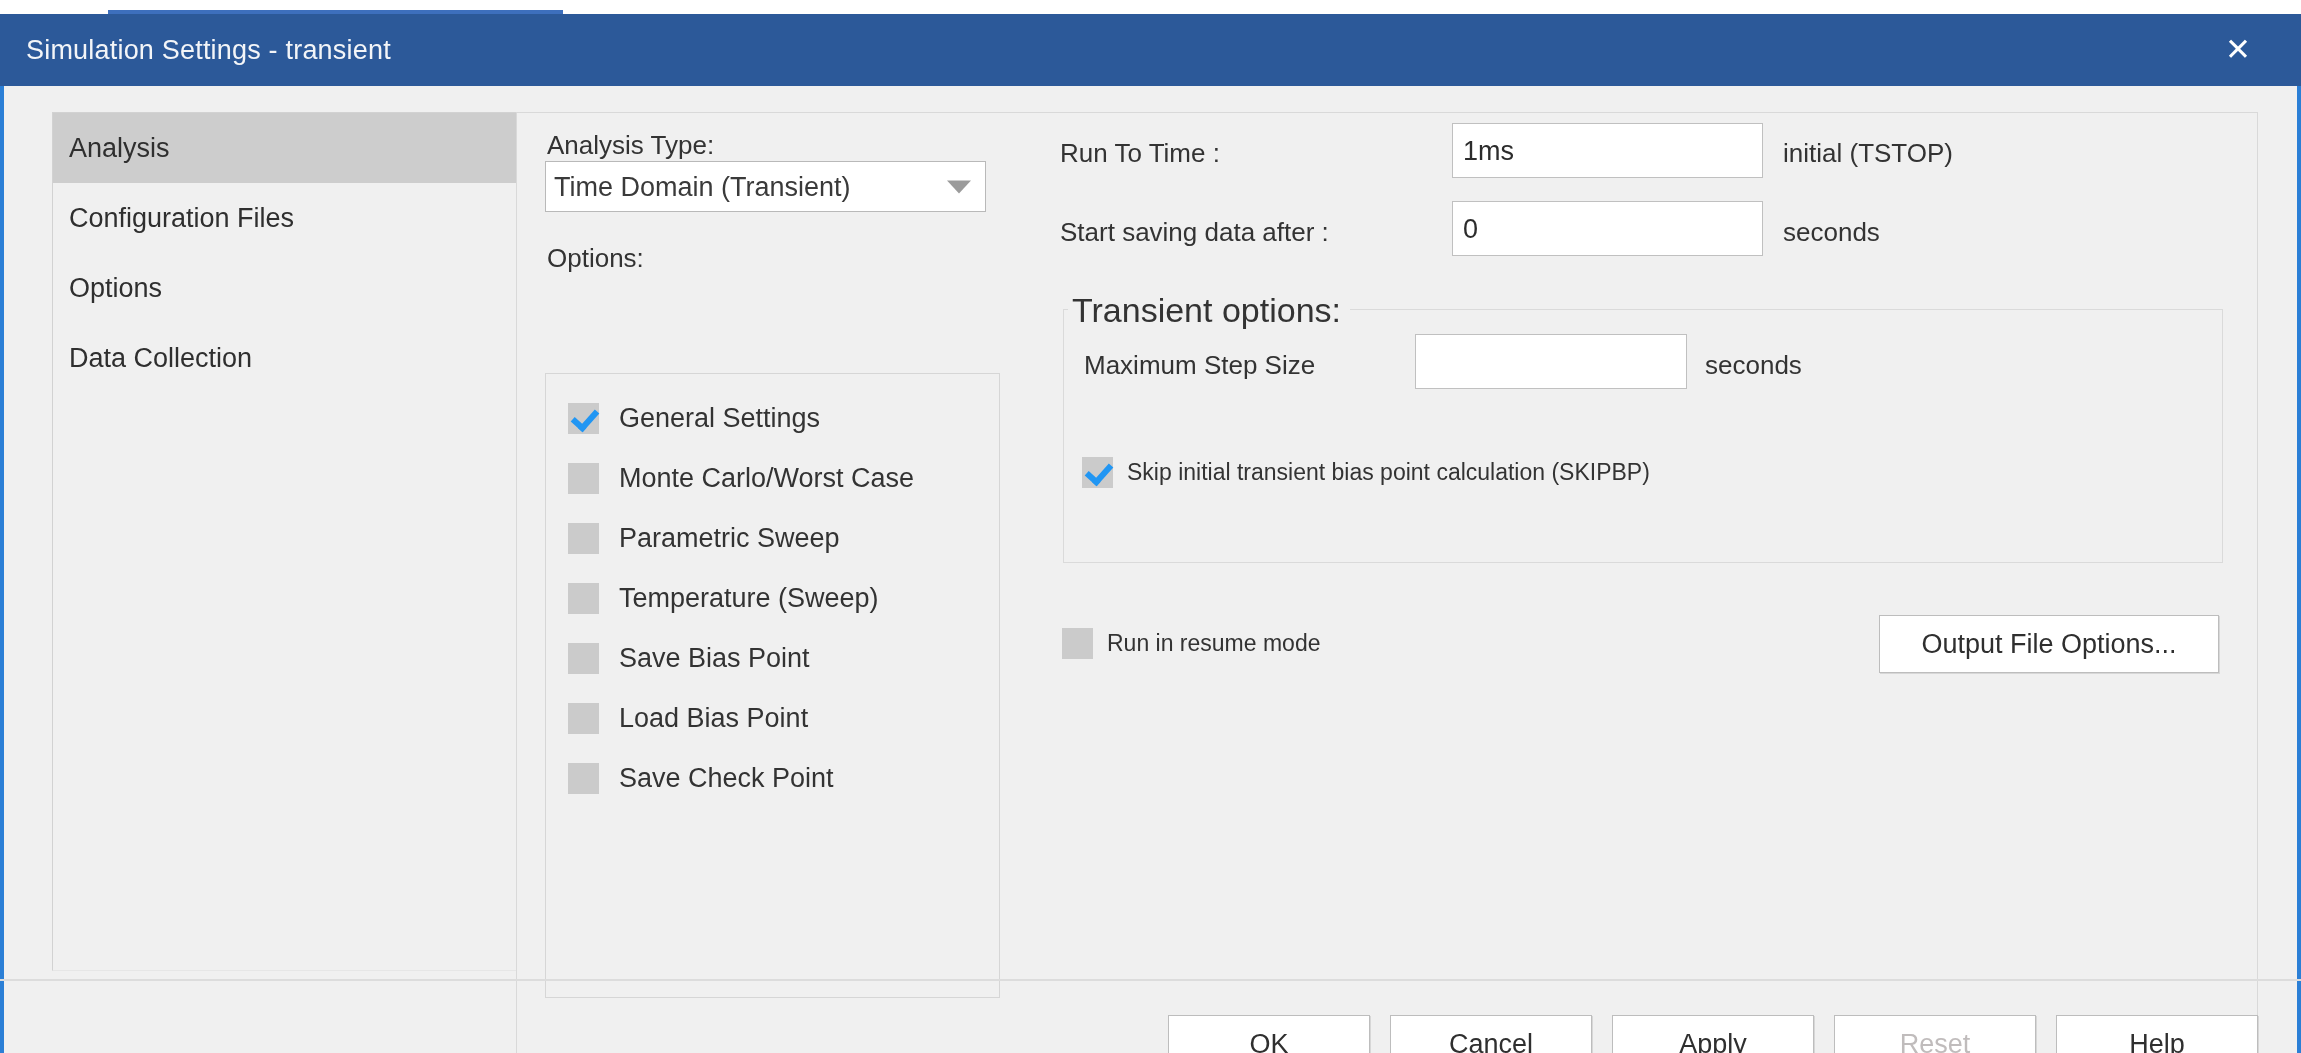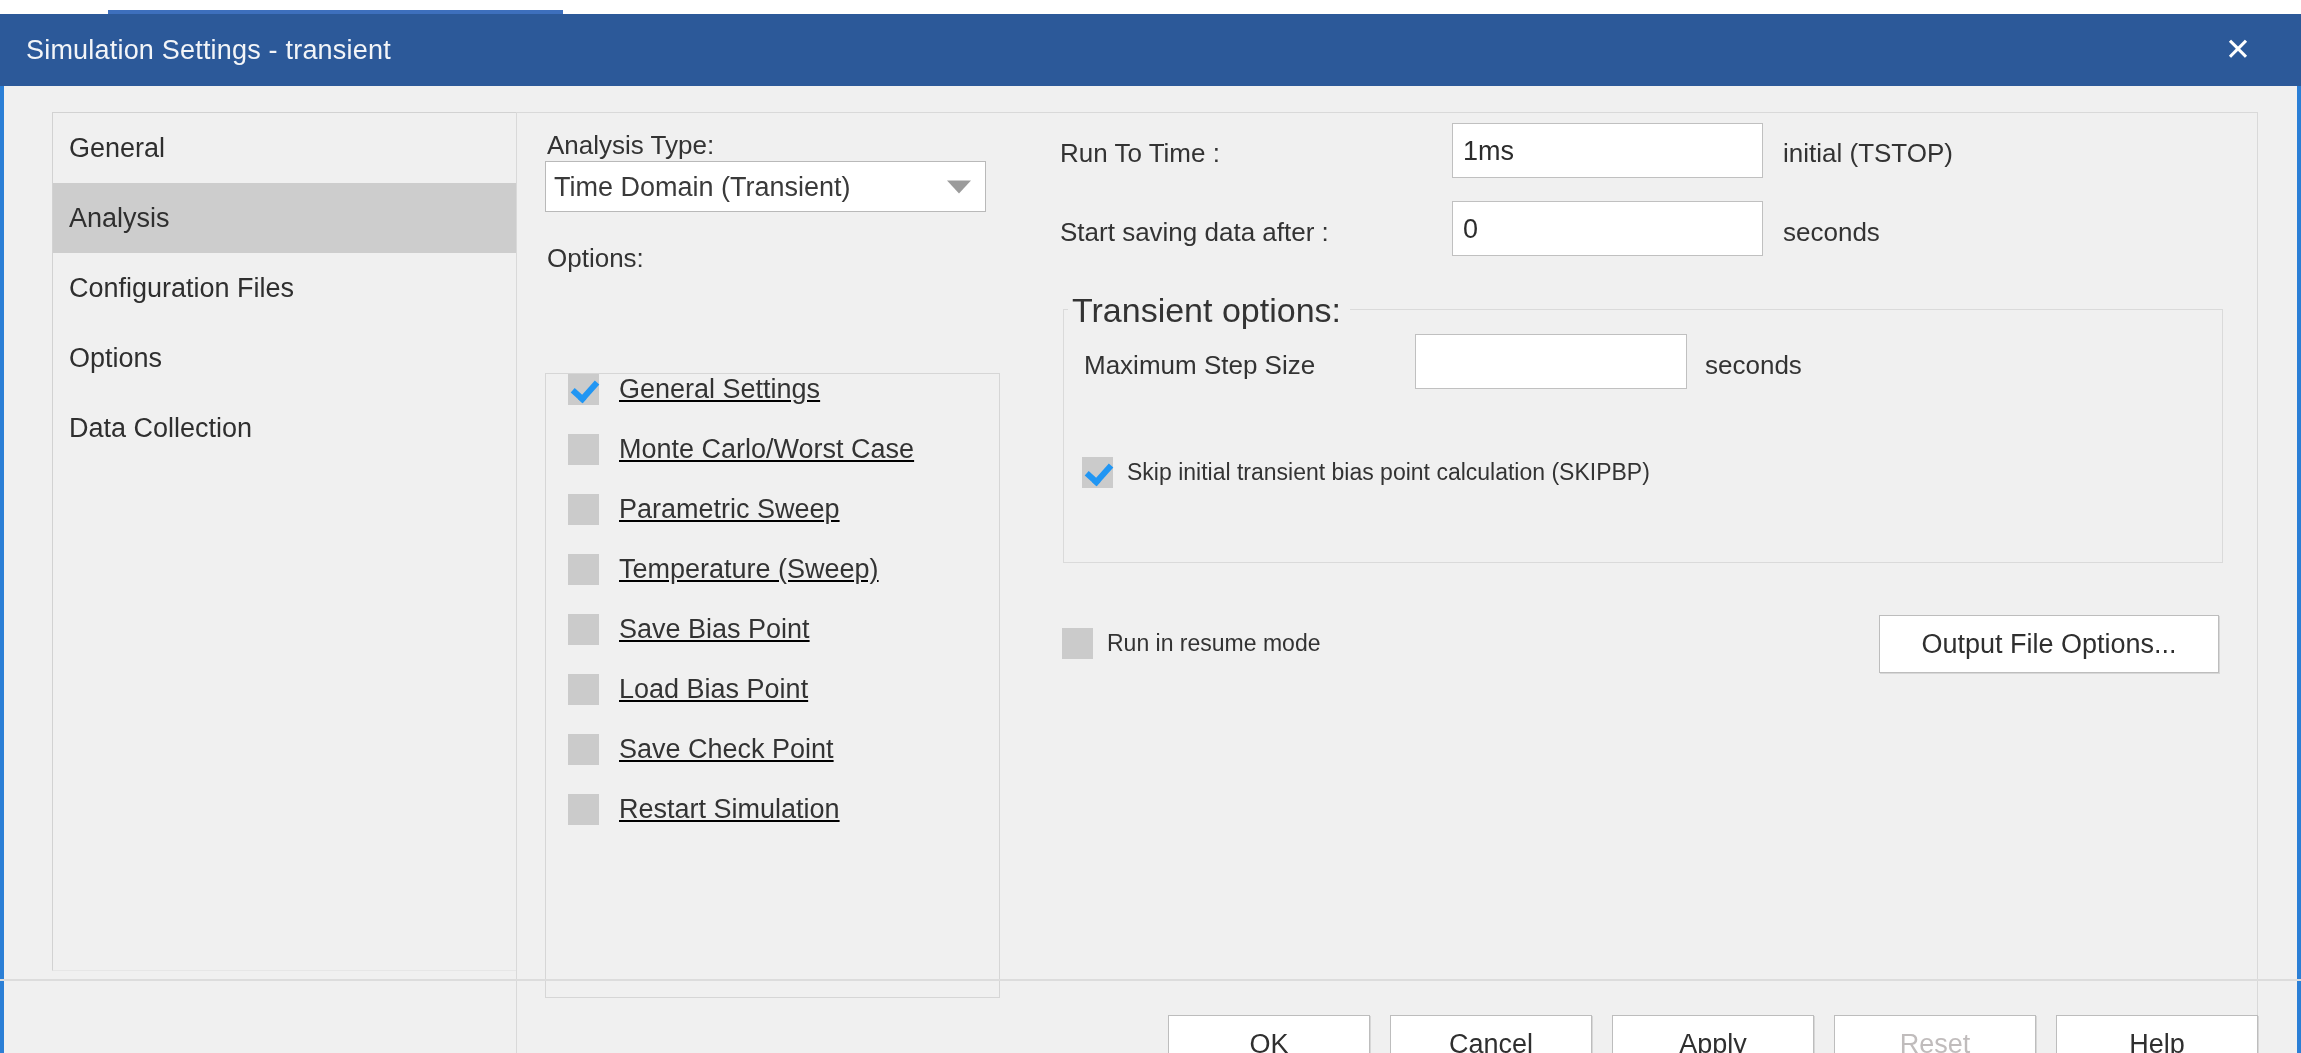--- a/index.html
+++ b/index.html
@@ -145,24 +145,23 @@
   .options-list {
     position: absolute;
     background: #f0f0f0;
     border: 1px solid #d6d6d6;
     overflow: hidden;
   }
   .option-row {
     position: relative;
     height: 60px;
     display: flex;
-    align-items: flex-start;
+    align-items: flex-end;
     padding-left: 22px;
     cursor: pointer;
-    text-decoration: underline;
   }
   .chk {
     flex: 0 0 auto;
     width: 31px; height: 31px;
     background: #cbcbcb;
     position: relative;
     margin-right: 20px;
   }
   .chk.checked::after {
     content: "";
@@ -260,23 +259,20 @@
   <div class="dialog">
 
     <div class="titlebar">
       <div class="title-text">Simulation Settings - transient</div>
       <div class="close-btn">✕</div>
     </div>
 
     <div class="dialog-body">
 
       <div class="nav-panel">
-        <div class="nav-item">
-          <span>General</span>
-        </div>
         <div class="nav-item selected">
           <span>Analysis</span>
         </div>
         <div class="nav-item">
           <span>Configuration Files</span>
         </div>
         <div class="nav-item">
           <span>Options</span>
         </div>
         <div class="nav-item">
@@ -317,24 +313,20 @@
             <span class="option-label">Save Bias Point</span>
           </div>
           <div class="option-row">
             <span class="chk"></span>
             <span class="option-label">Load Bias Point</span>
           </div>
           <div class="option-row">
             <span class="chk"></span>
             <span class="option-label">Save Check Point</span>
           </div>
-          <div class="option-row">
-            <span class="chk"></span>
-            <span class="option-label">Restart Simulation</span>
-          </div>
         </div>
 
         <div class="label" style="left:543px; top:25px;">Run To Time :</div>
         <div class="textbox" style="left:935px; top:10px; width:311px; height:55px;">
           <span class="tb-value">1ms</span>
         </div>
         <div class="label" style="left:1266px; top:25px;">initial (TSTOP)</div>
 
         <div class="label" style="left:543px; top:104px;">Start saving data after :</div>
         <div class="textbox" style="left:935px; top:88px; width:311px; height:55px;">

